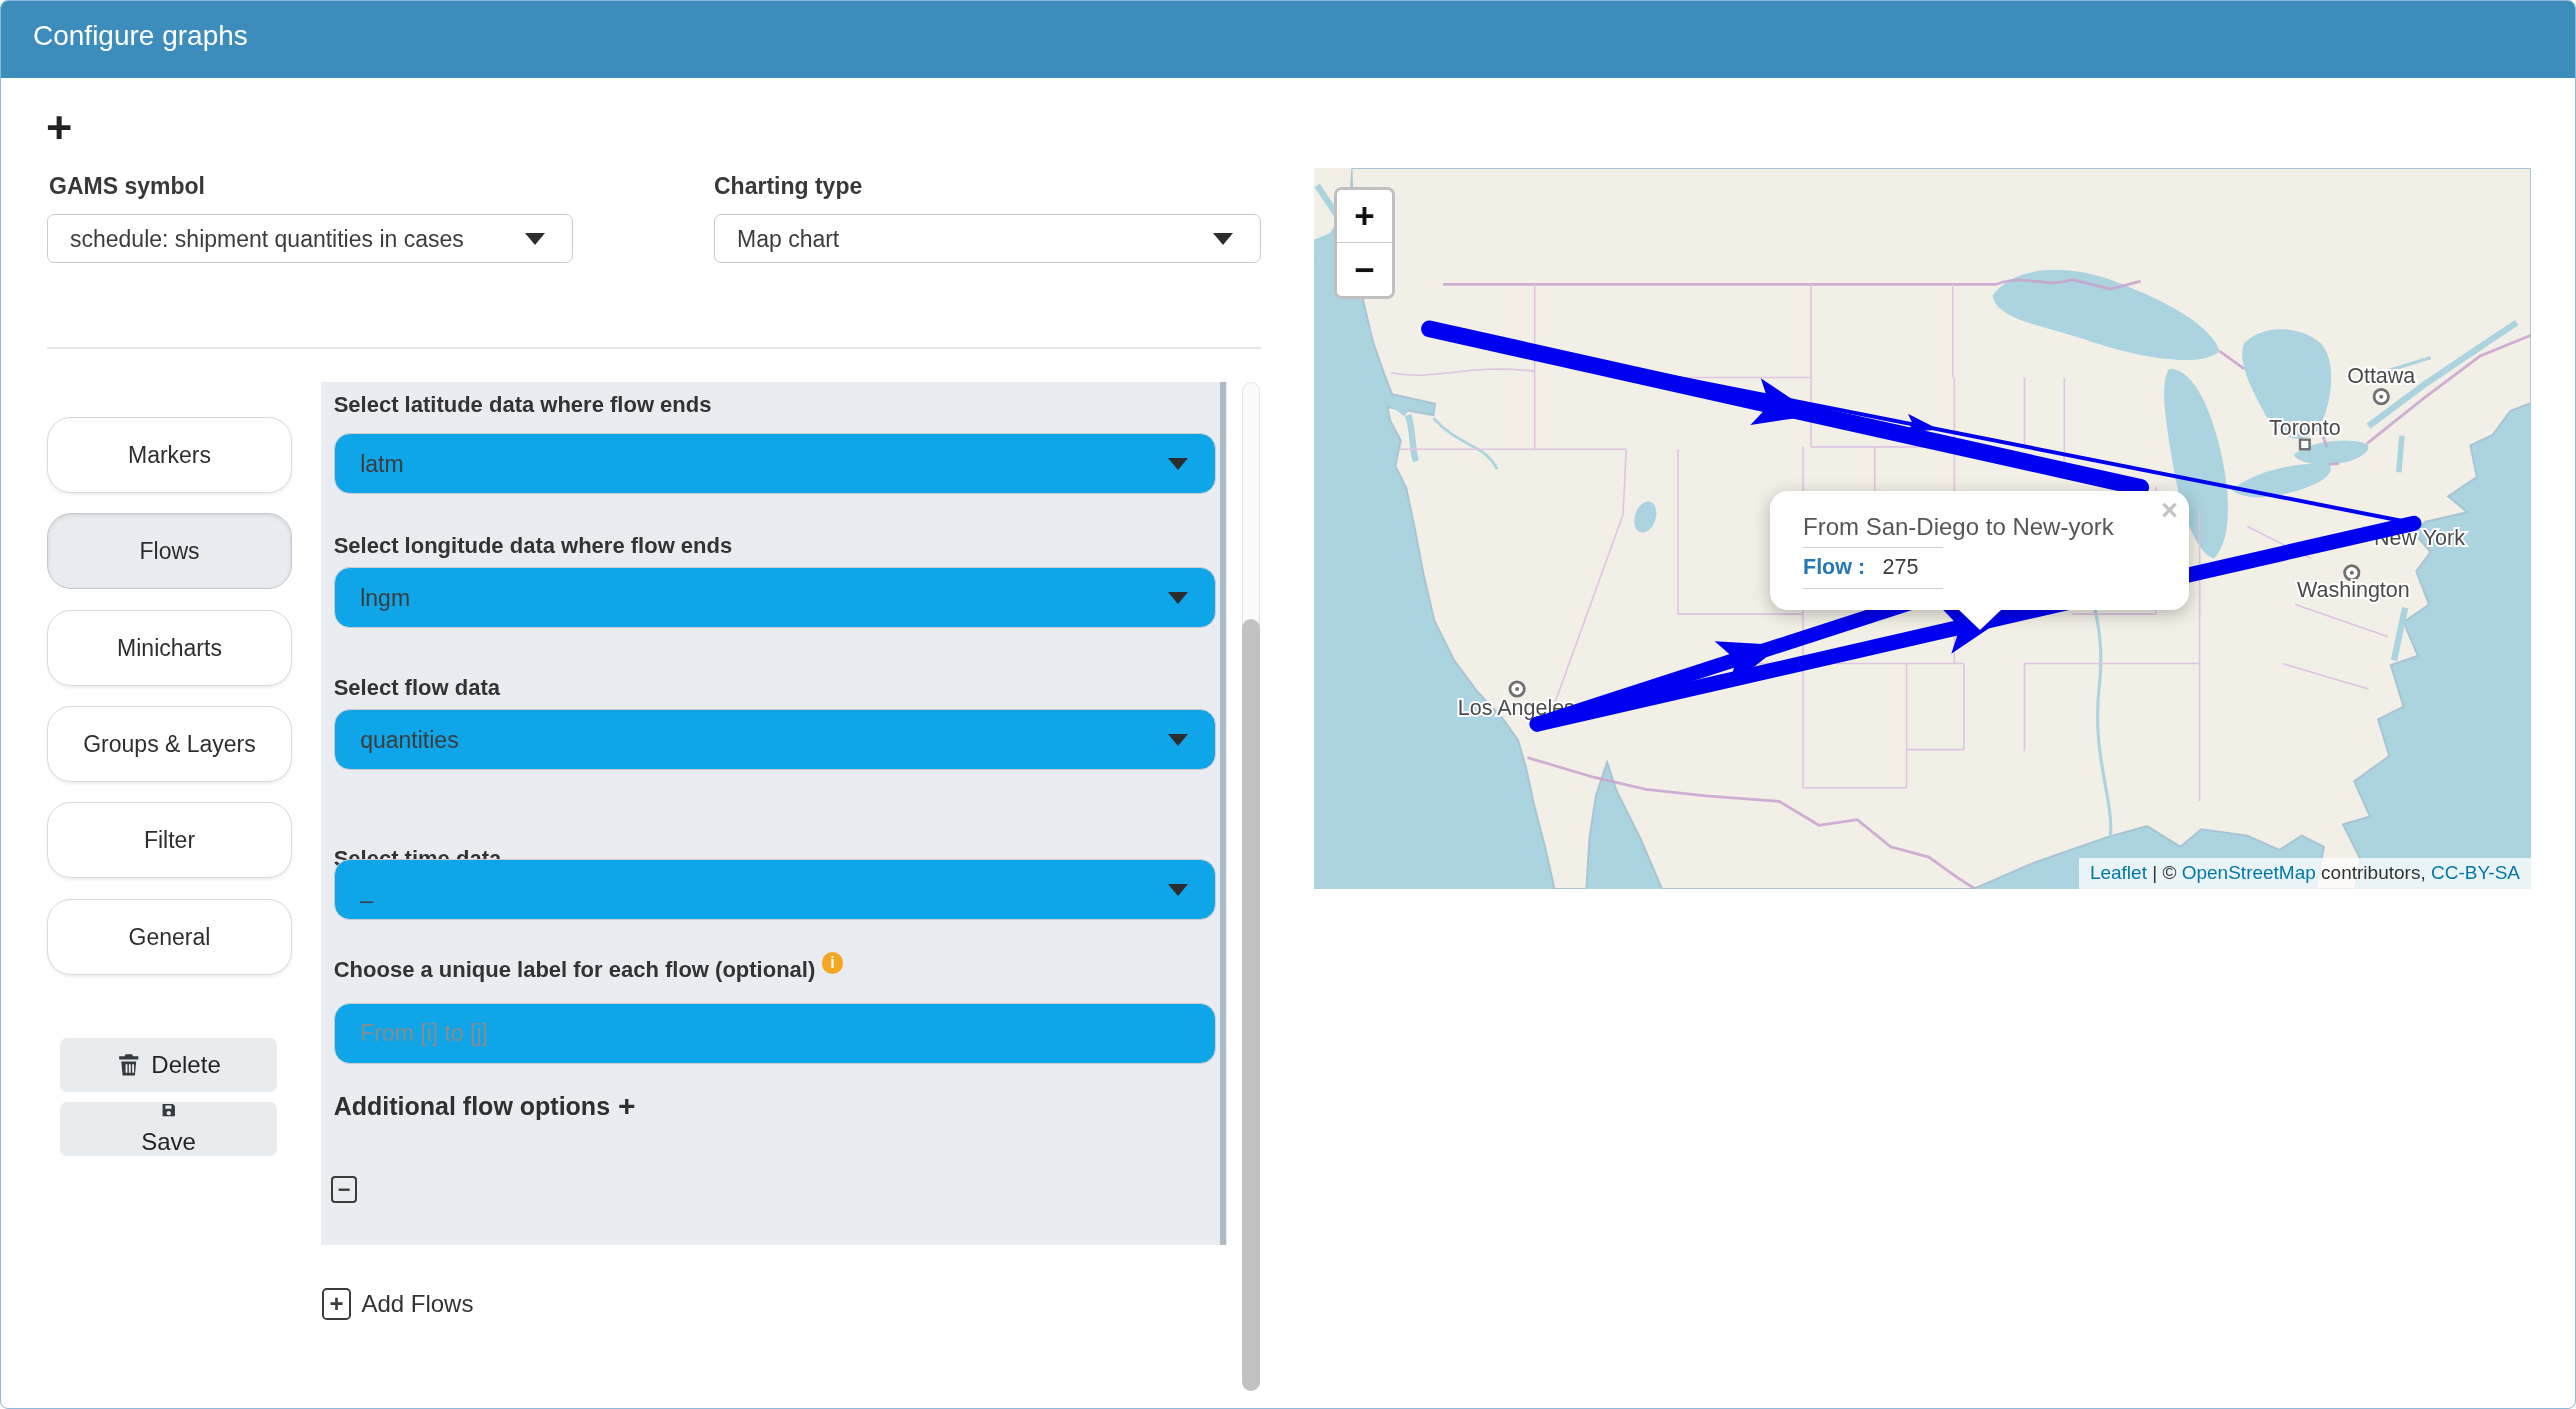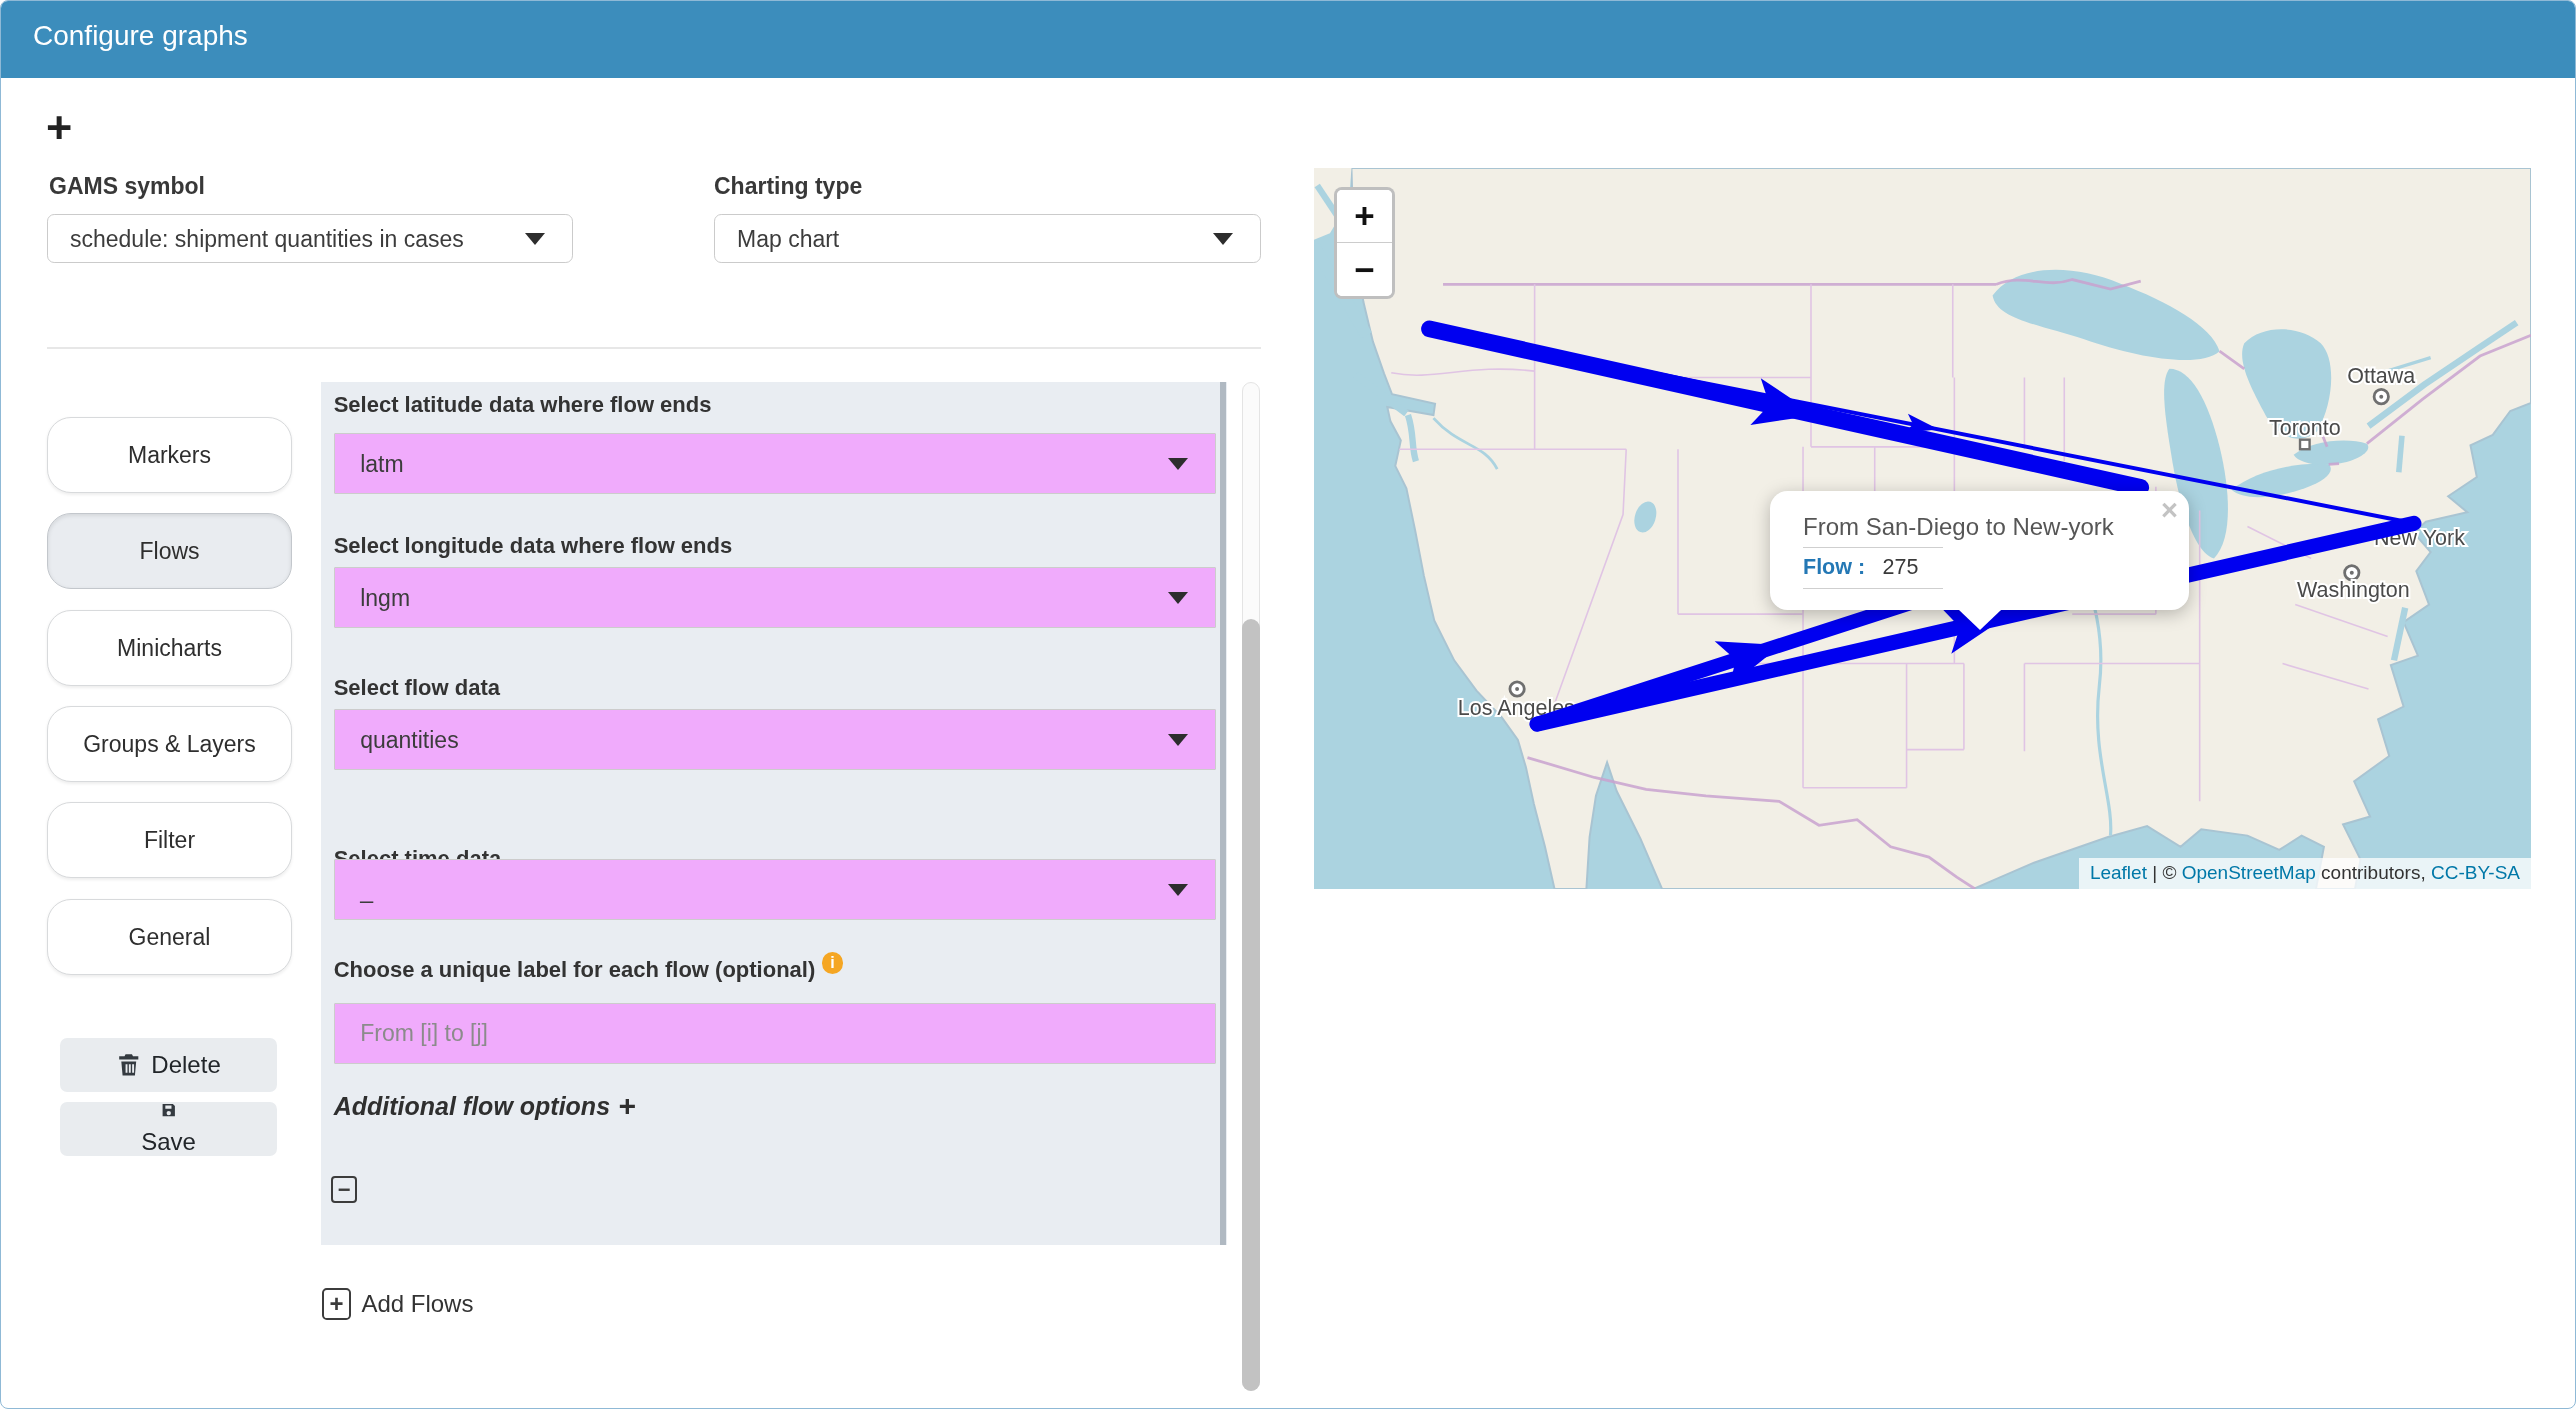--- a/index.html
+++ b/index.html
@@ -43,33 +43,33 @@
     display:flex; align-items:center; justify-content:center; gap:9.6px; }
   #delete-btn { top:1037px; }
   #save-btn   { top:1101px;flex-direction:column; }
   .act-btn svg { width:25.5px; height:25.5px; }
 
   
   .panel { position:absolute; left:320px; top:381px; width:906px; height:863px;
     background:#e9edf2; }
   .fgroup-label { position:absolute; left:12.7px; font-size:22px; font-weight:700; color:#333;
     display:flex; align-items:flex-start; gap:6.4px; }
-  .fcontrol { position:absolute; left:12.7px; width:882px; height:61px; background:#f0abfc;
-    border:1.6px solid #cccccc; border-radius:1px; }
+  .fcontrol { position:absolute; left:12.7px; width:882px; height:61px; background:#0ea5e9;
+    border:1.6px solid #cccccc; border-radius:16px; }
   .fcontrol .val { position:absolute; left:25.5px; top:50%; transform:translateY(-50%);
     font-size:23px; color:#3c3c3c; }
   .fcontrol input { position:absolute; inset:0; border:0; outline:none; background:transparent;
     padding-left:25.5px; font-size:23px; color:#3c3c3c;
     font-family:"Liberation Sans","DejaVu Sans",sans-serif; }
   .fcontrol input::placeholder { color:#8b8b8b; opacity:1; }
   .info-badge { display:inline-block; width:21.5px; height:21.5px; border-radius:50%;
     background:#f5a623; color:#fff; font-size:16px; font-weight:700; text-align:center;
     line-height:21.5px; margin-top:-4.8px; cursor:pointer; }
   .addopts { position:absolute; left:12.7px; top:707px; font-size:25px; font-weight:700;
-    color:#2f2f2f; display:flex; align-items:center;font-style:italic; }
+    color:#2f2f2f; display:flex; align-items:center; }
   .addopts .plus { font-size:30px; font-weight:700; margin-left:8px; cursor:pointer; }
   .sq-icon { position:absolute; width:25.5px; height:27px; border:2.4px solid #3c3c3c;
     border-radius:4px; color:#3c3c3c; font-size:22px; font-weight:700; display:flex;
     align-items:center; justify-content:center; cursor:pointer; background:transparent; }
   #collapse-box { left:10.4px; top:794px; }
   .panel-scroll { position:absolute; left:1219px; top:381px; width:6.4px; height:863px;
     background:#b0b9c2; }
 
   
   .add-flows { position:absolute; left:321px; top:1284px; height:38px; border:0;

